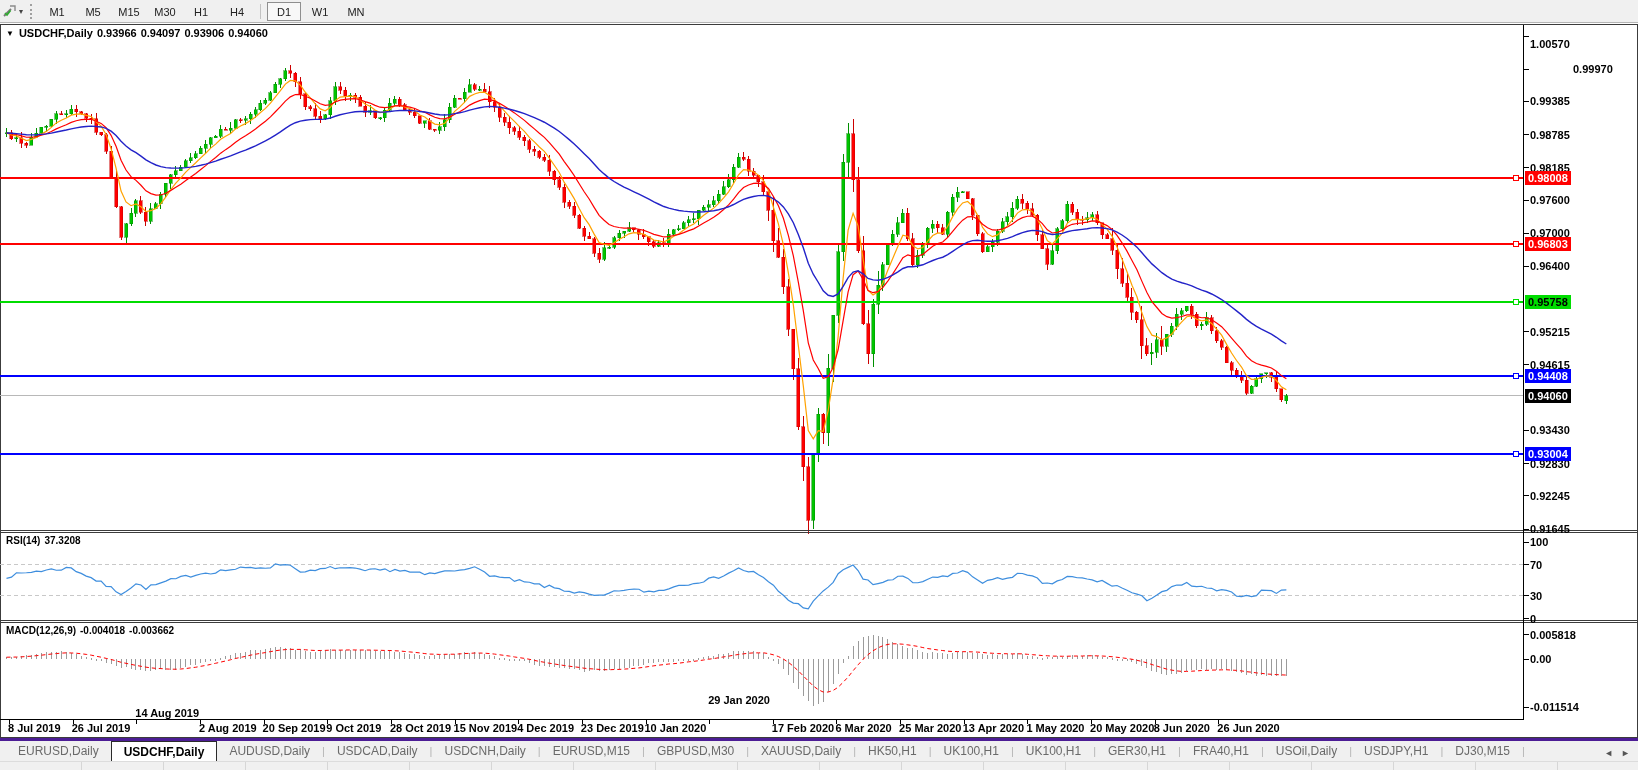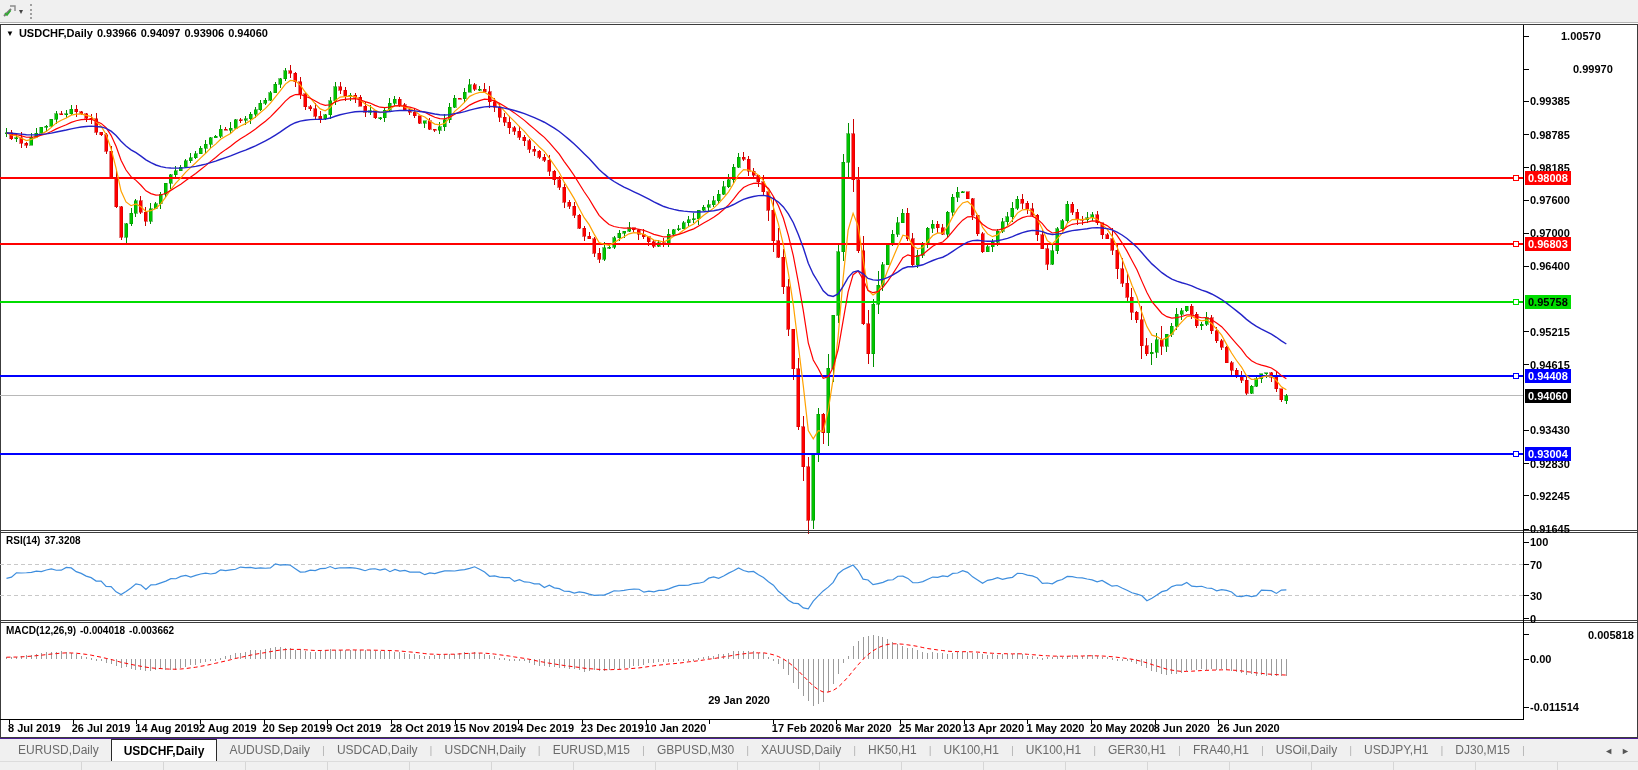--- a/index.html
+++ b/index.html
@@ -29,21 +29,21 @@
   .pane-label{position:absolute;z-index:2;font-size:10px;font-weight:bold;color:#000;white-space:nowrap}
   .pane-label span{margin-right:4px}
 
   .ptag{position:absolute;z-index:3;left:1525px;height:14px;line-height:14px;
     font-size:11px;font-weight:bold;padding:0 3px;white-space:nowrap}
   .hsq{position:absolute;z-index:3;width:6px;height:6px;background:#fff}
 
   
   .tabbar{position:absolute;left:0;top:738px;width:1638px;height:32px;background:#f0f0f0;z-index:5}
   .tabs-row{position:relative;height:23px;display:flex;align-items:stretch;
-    border-top:1px solid #4c1d95;padding-left:6px}
+    border-top:3px solid #4c1d95;padding-left:6px}
   .tab{display:flex;align-items:center;padding:0 12px;font-size:12px;color:#6a6a6a;cursor:pointer}
   .tab.active{background:#fff;border:1px solid #2b2b2b;border-bottom:none;color:#000;font-weight:bold}
   .tab-sep{display:flex;align-items:center;color:#b4b4b4;font-size:11px}
   .tab-scroll{position:absolute;right:8px;top:0;height:23px;display:flex;align-items:center;gap:8px;
     font-size:9px;color:#555}
   .tab-scroll span{cursor:pointer}
   .tab-strip{height:9px;border-top:1px solid #dcdcdc;
     background:repeating-linear-gradient(to right,#f0f0f0 0 81px,#d6d6d6 81px 82px)}
 </style>
 </head>
@@ -54,20 +54,32 @@
   <div class="toolbar">
     <div class="tool-icon">
       <svg width="16" height="16" viewBox="0 0 16 16">
         <path d="M2 13 L9 6" stroke="#7a7a7a" stroke-width="2" fill="none"></path>
         <path d="M8 3 L13 3 L13 8" stroke="#8a8a8a" stroke-width="1.4" fill="none"></path>
         <path d="M3 10 l2 2 l3.5 -4.5" stroke="#2fae2f" stroke-width="1.6" fill="none"></path>
       </svg>
       <span class="dd-arrow">▾</span>
     </div>
     <div class="grip"></div>
+    <div id="tf-group" style="display:flex;align-items:center">
+        <div class="tf-btn">M1</div>
+        <div class="tf-btn">M5</div>
+        <div class="tf-btn">M15</div>
+        <div class="tf-btn">M30</div>
+        <div class="tf-btn">H1</div>
+        <div class="tf-btn">H4</div>
+        <div class="tf-sep"></div>
+        <div class="tf-btn active">D1</div>
+        <div class="tf-btn">W1</div>
+        <div class="tf-btn">MN</div>
+      </div>
   </div>
 
   <svg id="chart-svg" width="1638" height="770" viewBox="0 0 1638 770">
       <rect x="0" y="24" width="1638" height="714" fill="#ffffff"></rect>
       <rect x="0.5" y="24.5" width="1637" height="713" fill="none" stroke="#3c3c3c" shape-rendering="crispEdges"></rect>
       <line x1="0" y1="395.6" x2="1523" y2="395.6" stroke="#b8b8b8" stroke-width="1" shape-rendering="crispEdges"></line>
       <line x1="6.5" y1="127.80981502089459" x2="6.5" y2="137.45887750450623" stroke="#008f00" stroke-width="1" shape-rendering="crispEdges"></line>
       <rect x="5" y="132.98955955657925" width="3" height="1" fill="#00c400" stroke="#008f00" stroke-width="0.5" shape-rendering="crispEdges"></rect>
       <line x1="11.48" y1="129.78988296692486" x2="11.48" y2="140.4321007104861" stroke="#cc0000" stroke-width="1" shape-rendering="crispEdges"></line>
       <rect x="9.98" y="132.98955955657925" width="3" height="5.782355816928998" fill="#ff0000" stroke="#cc0000" stroke-width="0.5" shape-rendering="crispEdges"></rect>
@@ -947,44 +959,44 @@
         <div class="tab">DJ30,M15</div>
         <span class="tab-sep">|</span>
         <div class="tab-scroll">
         <span>◄</span>
         <span>►</span>
       </div>
     </div>
     <div class="tab-strip"></div>
   </div>
 
-<span class="lbl" style="left: 1530px; top: 29px; margin-left: 31px;">1.00570</span>
+<span class="lbl" style="left: 1530px; top: 37px;">1.00570</span>
     <span class="lbl" style="left: 1530px; top: 62.1429px; margin-left: 43px;">0.99970</span>
     <span class="lbl" style="left: 1530px; top: 94.4571px;">0.99385</span>
     <span class="lbl" style="left: 1530px; top: 127.6px;">0.98785</span>
     <span class="lbl" style="left: 1530px; top: 160.743px;">0.98185</span>
     <span class="lbl" style="left: 1530px; top: 193.057px;">0.97600</span>
     <span class="lbl" style="left: 1530px; top: 226.2px;">0.97000</span>
     <span class="lbl" style="left: 1530px; top: 259.343px;">0.96400</span>
     <span class="lbl" style="left: 1530px; top: 324.8px;">0.95215</span>
     <span class="lbl" style="left: 1530px; top: 357.943px;">0.94615</span>
     <span class="lbl" style="left: 1530px; top: 423.4px;">0.93430</span>
     <span class="lbl" style="left: 1530px; top: 456.543px;">0.92830</span>
     <span class="lbl" style="left: 1530px; top: 488.857px;">0.92245</span>
     <span class="lbl" style="left: 1530px; top: 522px;">0.91645</span>
     <span class="lbl" style="left: 1530px; top: 535px;">100</span>
     <span class="lbl" style="left: 1530px; top: 557.95px;">70</span>
     <span class="lbl" style="left: 1530px; top: 588.55px;">30</span>
     <span class="lbl" style="left: 1530px; top: 611.5px;">0</span>
-    <span class="lbl" style="left: 1588px; top: 627.623px;">0.005818</span>
+    <span class="lbl" style="left: 1530px; top: 627.623px;">0.005818</span>
     <span class="lbl" style="left: 1530px; top: 652px;">0.00</span>
     <span class="lbl" style="left: 1530px; top: 700.244px;">-0.011514</span>
     <span class="lbl" style="left: 8px; top: 721px;">8 Jul 2019</span>
     <span class="lbl" style="left: 71.65px; top: 721px;">26 Jul 2019</span>
-    <span class="lbl" style="left: 135.3px; top: 721px;">14 Aug 2019</span>
+    <span class="lbl" style="left: 135.3px; top: 706px;">14 Aug 2019</span>
     <span class="lbl" style="left: 198.95px; top: 721px;">2 Aug 2019</span>
     <span class="lbl" style="left: 262.6px; top: 721px;">20 Sep 2019</span>
     <span class="lbl" style="left: 326.25px; top: 721px;">9 Oct 2019</span>
     <span class="lbl" style="left: 389.9px; top: 721px;">28 Oct 2019</span>
     <span class="lbl" style="left: 453.55px; top: 721px;">15 Nov 2019</span>
     <span class="lbl" style="left: 517.2px; top: 721px;">4 Dec 2019</span>
     <span class="lbl" style="left: 580.85px; top: 721px;">23 Dec 2019</span>
     <span class="lbl" style="left: 644.5px; top: 721px;">10 Jan 2020</span>
     <span class="lbl" style="left: 708.15px; top: 693px;">29 Jan 2020</span>
     <span class="lbl" style="left: 771.8px; top: 721px;">17 Feb 2020</span>

